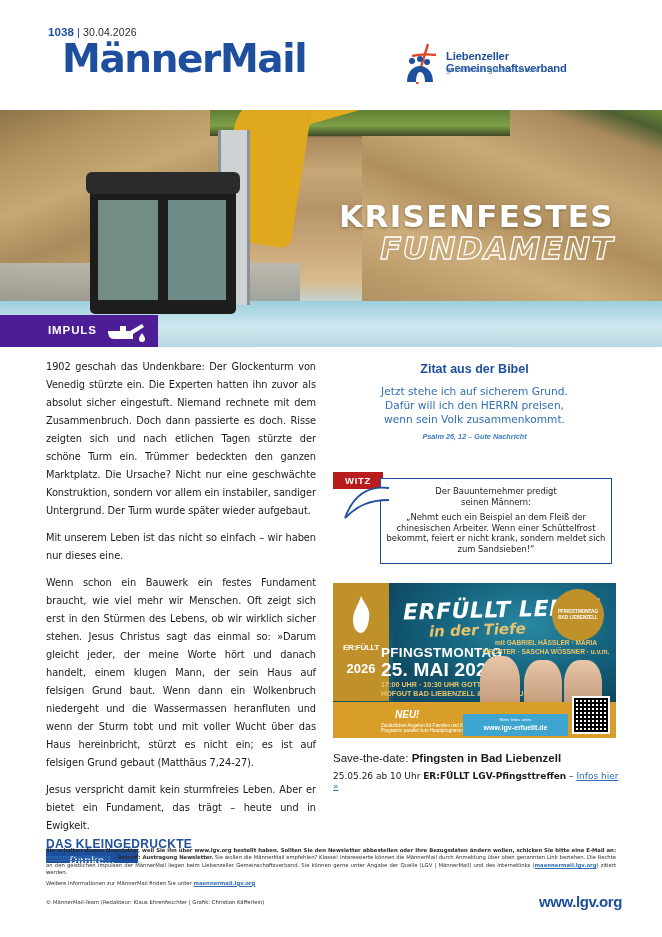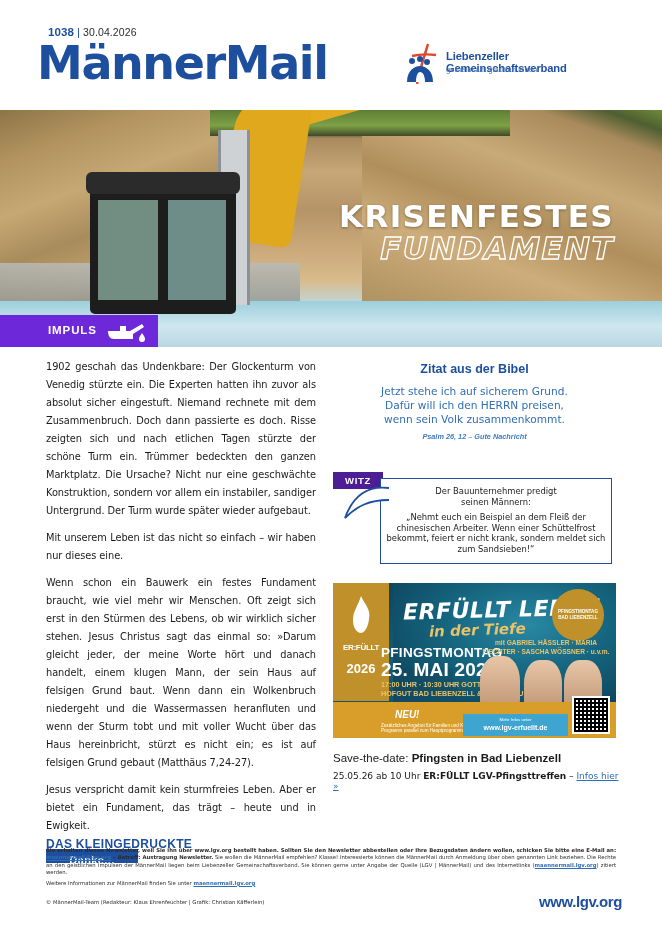--- a/index.html
+++ b/index.html
@@ -4,21 +4,21 @@
 <style>
   html,body{margin:0;padding:0;background:#7a7a7a;}
   body{font-family:"Liberation Sans",sans-serif;}
   .page{position:relative;width:662px;height:937px;background:#ffffff;overflow:hidden;}
 
   
   .header{position:absolute;left:0;top:0;width:592px;height:110px;background:#fff;}
   .issue{position:absolute;left:48px;top:26px;font-size:11.5px;font-weight:bold;color:#1d4f9e;letter-spacing:.1px;}
   .issue .bar{font-weight:normal;color:#1d4f9e;margin:0 3px;}
   .issue .date{font-weight:normal;color:#2b2b2b;font-size:10.5px;}
-  .masthead{position:absolute;left:37px;top:36px;font-size:46px;font-weight:bold;color:#1d4f9e;
+  .masthead{position:absolute;left:62px;top:36px;font-size:39px;font-weight:bold;color:#1d4f9e;
             letter-spacing:-1.4px;font-family:"DejaVu Sans",sans-serif;}
 
   .logo{position:absolute;left:398px;top:44px;width:232px;height:40px;}
   .logo-mark{position:absolute;left:0;top:-2px;width:44px;height:44px;}
   .logo-txt1{position:absolute;left:48px;top:6px;font-size:11.2px;font-weight:bold;color:#1d4f9e;letter-spacing:-.15px;}
   .logo-txt2{position:absolute;left:48px;top:21px;font-size:7.6px;color:#4a7ab8;letter-spacing:.1px;}
 
   
   .hero{position:absolute;left:0;top:110px;width:662px;height:237px;overflow:hidden;}
   .hero-sky{position:absolute;inset:0;background:
@@ -43,38 +43,38 @@
   .track{position:absolute;left:218px;top:20px;width:26px;height:175px;background:#cfd2d4;
          border-left:3px solid #8d9094;border-right:3px solid #8d9094;}
   .headline{position:absolute;left:0;top:0;width:662px;height:237px;}
   .h-l1{position:absolute;right:48px;top:88px;font-size:31px;font-weight:bold;color:#fff;
         letter-spacing:1.4px;font-family:"DejaVu Sans",sans-serif;text-shadow:0 1px 3px rgba(0,0,0,.35);}
   .h-l2{position:absolute;right:48px;top:120px;font-size:31px;font-weight:bold;color:transparent;
         letter-spacing:1.4px;font-style:italic;font-family:"DejaVu Sans",sans-serif;
         -webkit-text-stroke:1.3px #ffffff;}
 
   
-  .impuls{position:absolute;left:0;top:315px;width:158px;height:32px;background:#6d28d9;}
+  .impuls{position:absolute;left:0;top:315px;width:158px;height:32px;background:#4c1d95;}
   .impuls-label{position:absolute;left:48px;top:9px;font-size:11.5px;font-weight:bold;color:#fff;letter-spacing:.9px;}
   .impuls-icon{position:absolute;left:104px;top:2px;width:46px;height:28px;}
 
   
   .colL{position:absolute;left:46px;top:358px;width:270px;}
   .colL p{margin:0 0 9px 0;font-size:9.8px;line-height:18px;color:#1a1a1a;text-align:justify;
           font-family:"DejaVu Sans",sans-serif;letter-spacing:-.05px;}
 
   .colR{position:absolute;left:333px;top:358px;width:283px;}
 
   .bible-title{text-align:center;font-size:12.5px;font-weight:bold;color:#1d4f9e;margin:4px 0 8px 0;}
   .bible-line{text-align:center;font-size:10.6px;line-height:14px;color:#2f6db5;font-family:"DejaVu Sans",sans-serif;}
   .bible-ref{text-align:center;font-size:7.3px;font-style:italic;font-weight:bold;color:#3f7cc0;margin-top:6px;}
 
   
   .witz-wrap{position:absolute;left:333px;top:470px;width:283px;height:102px;}
-  .witz-badge{position:absolute;left:0;top:2px;width:50px;height:17px;background:#4c1d95;color:#fff;
+  .witz-badge{position:absolute;left:0;top:2px;width:50px;height:17px;background:#b91c1c;color:#fff;
               font-size:9.5px;font-weight:bold;letter-spacing:.7px;text-align:center;line-height:17px;}
   .witz-box{position:absolute;left:47px;top:8px;width:232px;height:86px;border:1.6px solid #1d4f9e;
             background:#fff;box-sizing:border-box;}
   .witz-tail{position:absolute;left:10px;top:14px;width:48px;height:38px;}
   .witz-text{position:absolute;left:49px;top:16px;width:228px;text-align:center;font-size:8.4px;
              line-height:10.6px;color:#1a1a1a;font-family:"DejaVu Sans",sans-serif;}
   .witz-text .q{display:block;margin-top:5px;}
 
   
   .ad{position:absolute;left:333px;top:583px;width:283px;height:155px;overflow:hidden;

